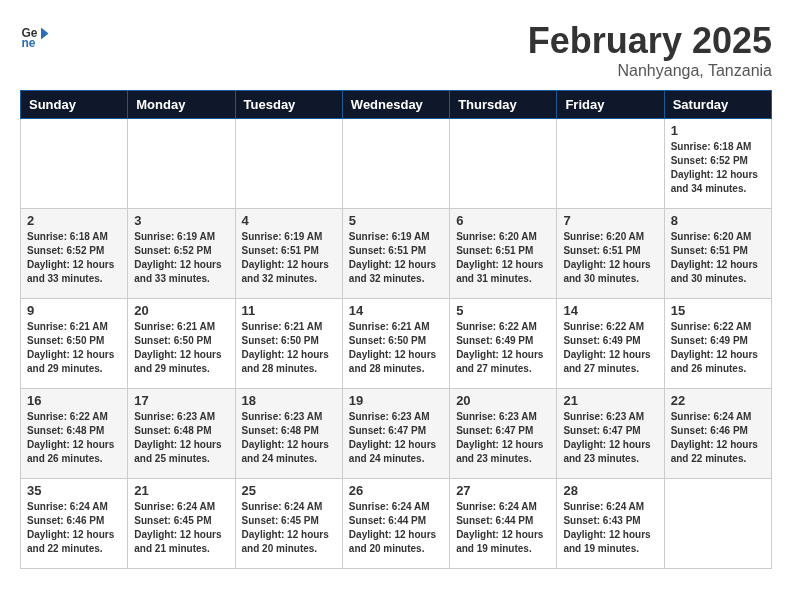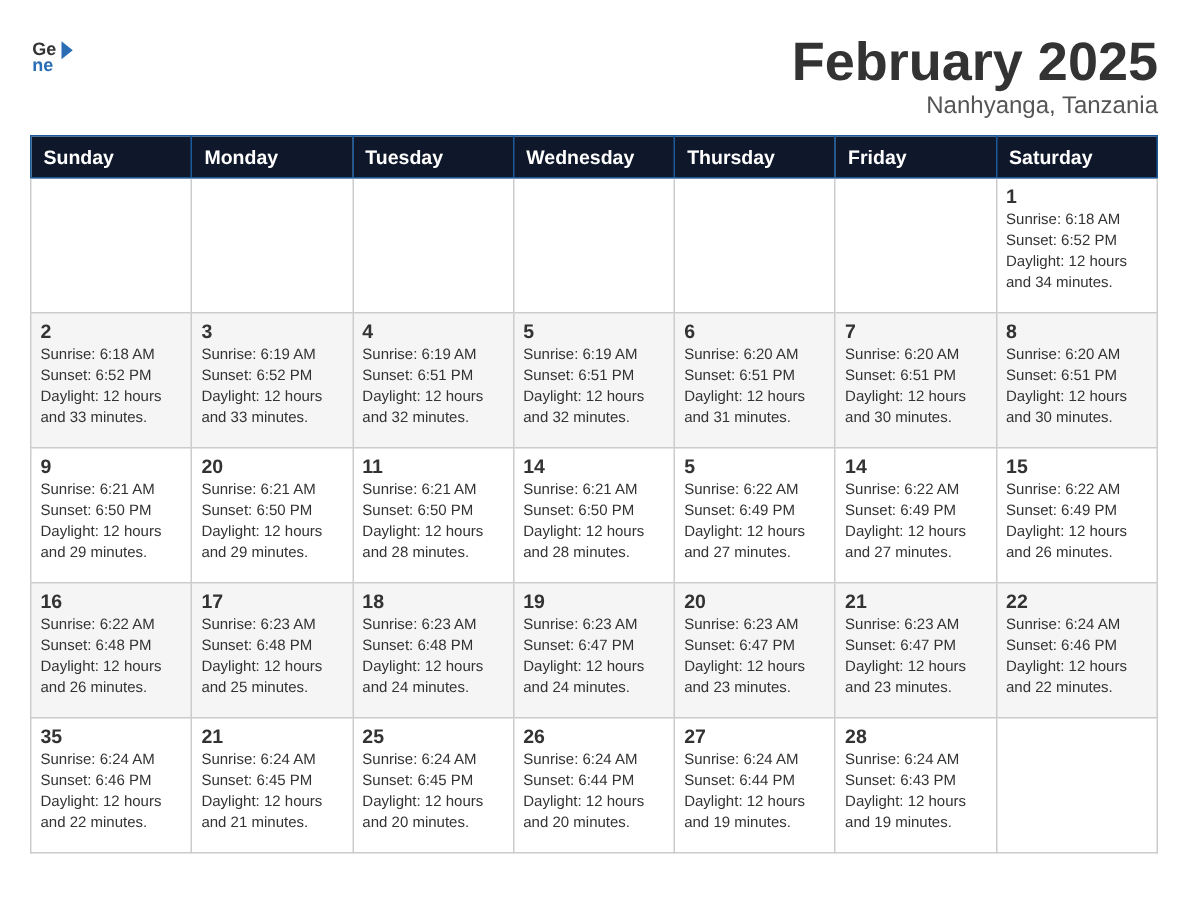--- a/index.html
+++ b/index.html
@@ -76,20 +76,21 @@
     .day-number {
       font-size: 13px;
       font-weight: bold;
       display: block;
       margin-bottom: 2px;
     }
     .day-info {
       font-size: 10px;
       line-height: 1.4;
       color: #333;
+      font-weight: bold;
     }
     .empty-cell {
       background: #fff;
     }
   </style>
 </head>
 <body>
 
 <div class="header-area">
   <div class="logo">

